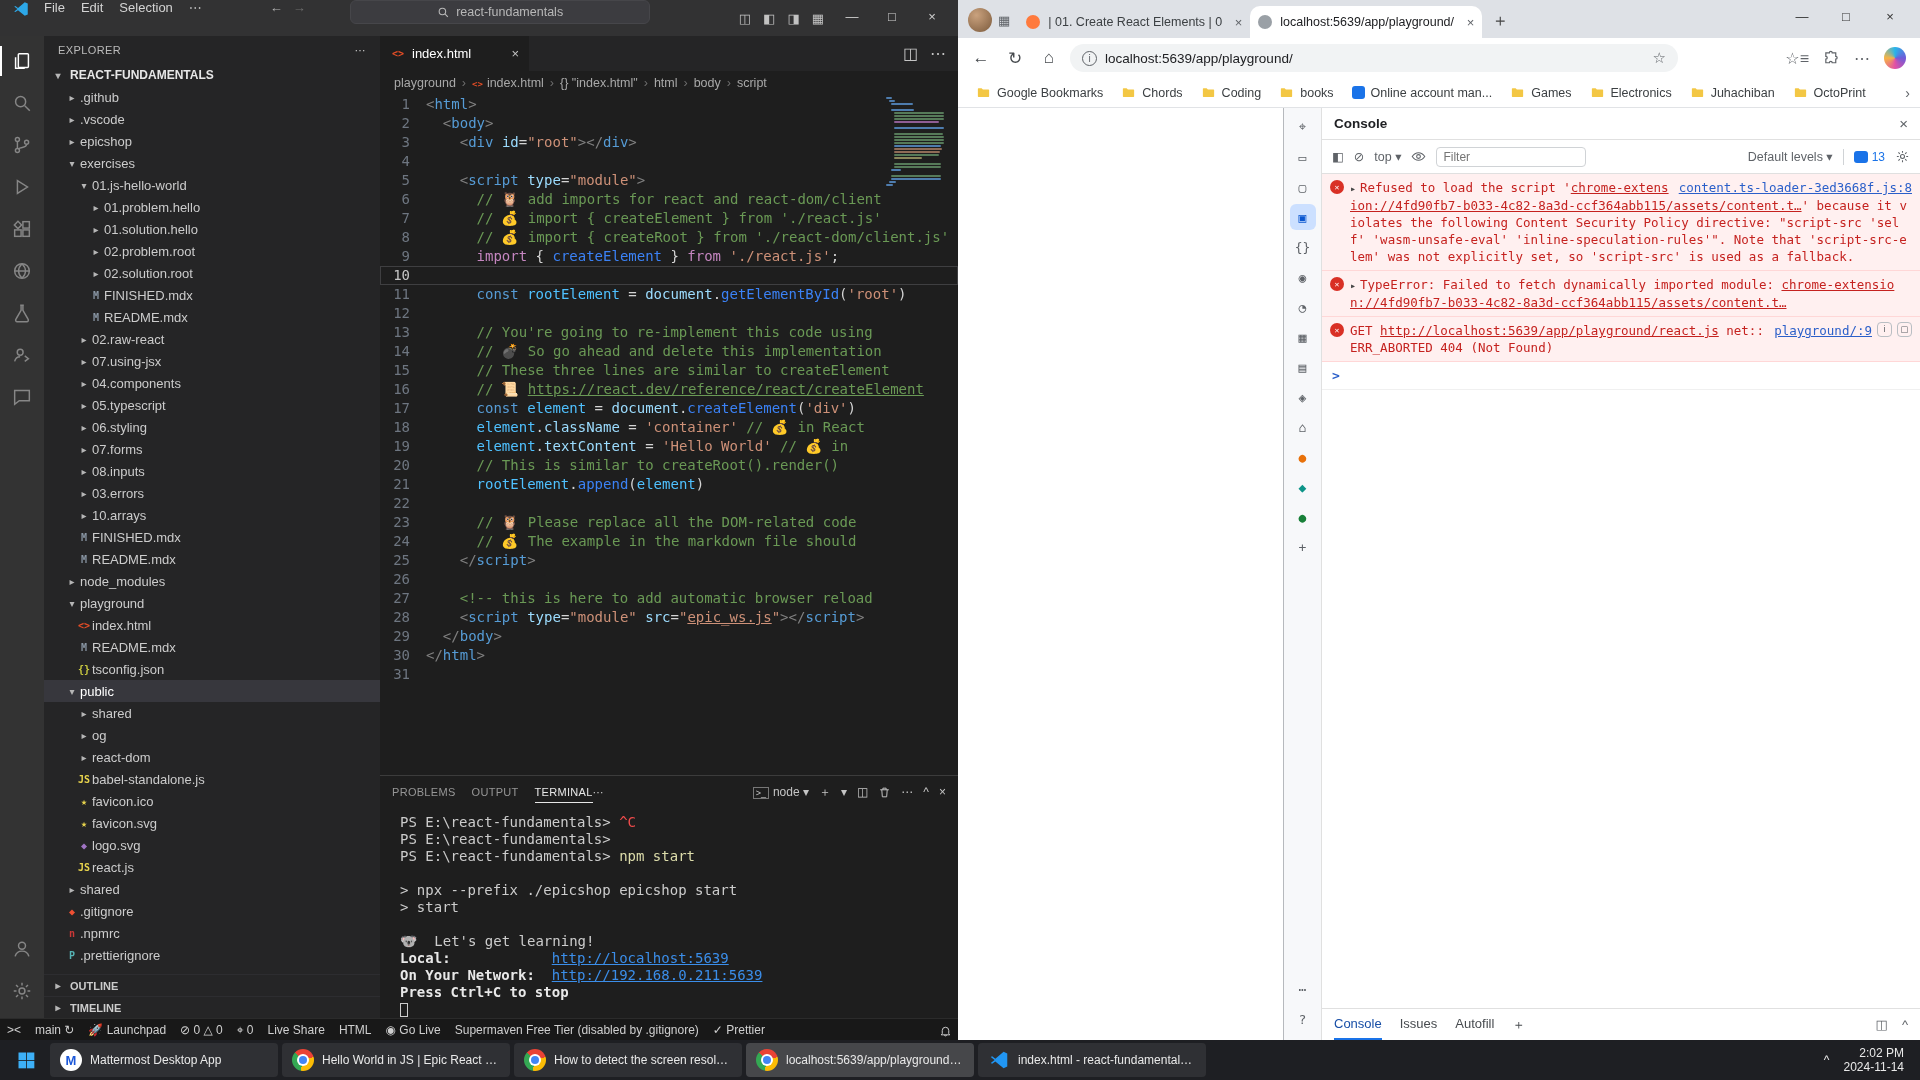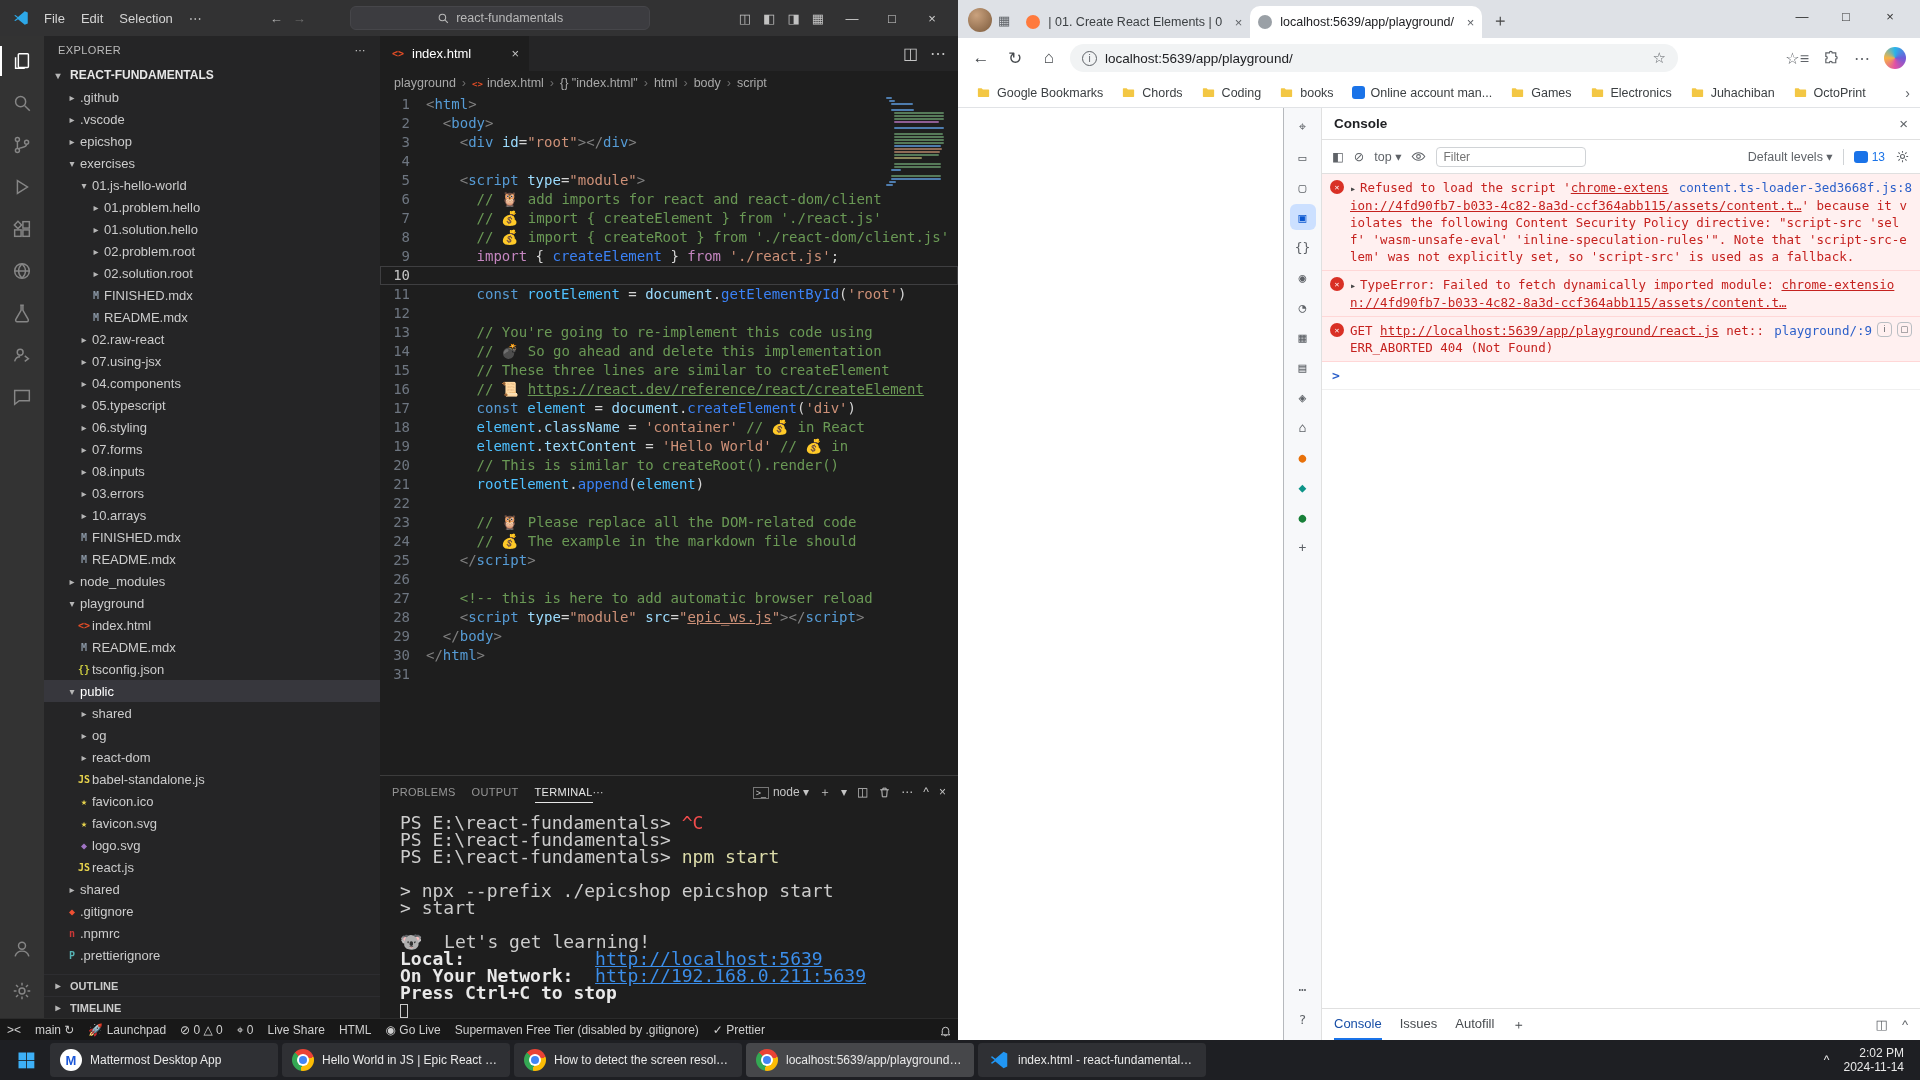--- a/index.html
+++ b/index.html
@@ -1,21 +1,21 @@
 <!DOCTYPE html>
 <html><head>
 <meta charset="utf-8">
 <style>
   *{box-sizing:border-box;margin:0;padding:0}
   html,body{width:1920px;height:1080px;overflow:hidden;background:#000;font-family:"Liberation Sans",sans-serif}
   .screen{position:relative;width:1920px;height:1080px;overflow:hidden;background:#0b0b0b}
 
   
   .vscode{position:absolute;left:0;top:0;width:958px;height:1040px;display:flex;flex-direction:column;background:#1e1e1e;color:#ccc}
-  .vs-titlebar{height:36px;background:#323233;display:flex;align-items:center;padding:0 6px;font-size:13px;color:#cccccc;flex:0 0 auto}
+  .vs-titlebar{height:36px;background:#323233;display:flex;padding:0 6px;font-size:13px;color:#cccccc;flex:0 0 auto}
   .vs-logo{width:18px;height:18px;margin:0 6px}
   .vs-menu{padding:0 8px;color:#d4d4d4;cursor:default}
   .vs-nav{display:flex;gap:10px;margin-left:60px;color:#b6b6b6}
   .vs-search{flex:0 0 auto;margin:0 auto;width:300px;height:24px;background:#3c3c40;border:1px solid #46464a;border-radius:6px;display:flex;align-items:center;justify-content:center;gap:6px;color:#b8b8b8;font-size:12.5px}
   .vs-title-right{display:flex;align-items:center;gap:12px;color:#c2c2c2;margin-right:8px}
   .vs-winctl{display:flex;gap:0}
   .vs-winctl span{width:40px;height:32px;display:flex;align-items:center;justify-content:center;font-size:13px;color:#d0d0d0}
   .vs-body{flex:1;display:flex;min-height:0}
   .vs-activitybar{width:44px;background:#333333;display:flex;flex-direction:column;align-items:center;padding-top:4px;flex:0 0 auto}
   .ab-item{width:44px;height:42px;display:flex;align-items:center;justify-content:center;color:#868686;position:relative}
@@ -51,21 +51,21 @@
   .c-cvar{color:#4fc1ff}.c-fn{color:#3b82f6}.c-plain{color:#d4d4d4}
   .c-comment-link{color:#6a9955;text-decoration:underline}
   .c-str-link{color:#ce9178;text-decoration:underline}
   .vs-minimap{position:absolute;top:2px;right:14px;width:58px;display:flex;flex-direction:column;gap:1px}
   .mm-line{height:2px;border-radius:1px}
   .vs-terminal{height:243px;border-top:1px solid #3c3c3c;display:flex;flex-direction:column;flex:0 0 auto;background:#1e1e1e}
   .vs-term-tabs{height:32px;display:flex;align-items:center;gap:0;padding:0 12px;font-size:11px;color:#969696;flex:0 0 auto}
   .term-tab{letter-spacing:.3px;padding:4px 0}
   .term-tab.active{color:#e7e7e7;border-bottom:1px solid #e7e7e7}
   .vs-term-right{margin-left:auto;display:flex;align-items:center;gap:10px;color:#c5c5c5;font-size:12px}
-  .vs-term-body{flex:1;padding:6px 0 0 20px;font-family:"DejaVu Sans Mono",monospace;font-size:18px;overflow:hidden}
+  .vs-term-body{flex:1;padding:6px 0 0 20px;font-family:"DejaVu Sans Mono",monospace;font-size:14px;overflow:hidden}
   .term-line{height:17px;line-height:17px;white-space:pre}
   .t-plain{color:#cccccc}.t-red{color:#f14c4c}.t-yellow{color:#dcdcaa}
   .t-bold{color:#e8e8e8;font-weight:bold}
   .t-link{color:#3b8eea;text-decoration:underline}
   .t-cursor{display:inline-block;width:8px;height:14px;border:1px solid #cccccc;vertical-align:middle}
   .vs-statusbar{height:22px;background:#181818;border-top:1px solid #2b2b2b;display:flex;align-items:center;font-size:12px;color:#cfcfcf;position:relative;flex:0 0 auto;overflow:hidden}
   .sb-item{padding:0 7px;display:flex;align-items:center;gap:4px;white-space:nowrap}
   .sb-bell{position:absolute;right:6px;top:0;height:22px;display:flex;align-items:center}
   svg.ico{display:block}
 
@@ -114,21 +114,21 @@
   .dt-bubble{width:14px;height:12px;background:#1a73e8;border-radius:3px;position:relative}
   .dt-bubble::after{content:"";position:absolute;left:2px;bottom:-3px;border:3px solid transparent;border-top-color:#1a73e8}
   .dt-messages{font-family:"DejaVu Sans Mono",monospace;font-size:12.5px}
   .dt-msg{display:flex;gap:6px;padding:5px 8px 5px 8px;background:#fff0f0;border-bottom:1px solid #ffd7d7}
   .dt-err-icon{width:14px;height:14px;border-radius:50%;background:#d93025;color:#fff;font-size:10px;display:flex;align-items:center;justify-content:center;flex:0 0 auto;margin-top:1px}
   .dt-err-icon::after{content:"✕";font-size:8px}
   .dt-msg-body{flex:1;min-width:0;line-height:17px;word-break:break-all}
   .dt-caret{color:#444;margin-right:4px;font-size:10px}
   .dt-error{color:#c5221f}
   .dt-link{color:#c5221f;text-decoration:underline}
-  .dt-srclink{float:right;color:#2b5fc9;margin-left:10px;white-space:nowrap}
+  .dt-srclink{float:right;color:#2b5fc9;text-decoration:underline;margin-left:10px;white-space:nowrap}
   .dt-chip{float:right;width:15px;height:15px;border:1px solid #b9bec3;border-radius:4px;color:#5f6368;font-size:9px;display:flex;align-items:center;justify-content:center;margin-left:5px;font-family:"Liberation Sans",sans-serif}
   .dt-prompt{padding:6px 10px;color:#2b5fc9;font-family:"DejaVu Sans Mono",monospace;font-weight:bold;font-size:13px;border-bottom:1px solid #f0f0f0}
   .dt-fill{flex:1}
   .dt-bottom{height:32px;border-top:1px solid #e0e0e0;display:flex;align-items:center;gap:18px;padding:0 12px;font-size:13px;color:#474b4f;flex:0 0 auto}
   .dt-btab{height:100%;display:flex;align-items:center;border-bottom:2px solid transparent}
   .dt-btab.active{color:#174ea6;border-bottom-color:#1a73e8}
   .dt-bottom-right{margin-left:auto;display:flex;gap:14px;color:#5f6368}
 
   
   .taskbar{position:absolute;left:0;top:1040px;width:1920px;height:40px;background:#1e1f23;display:flex;align-items:center;padding:0 6px;gap:4px}

